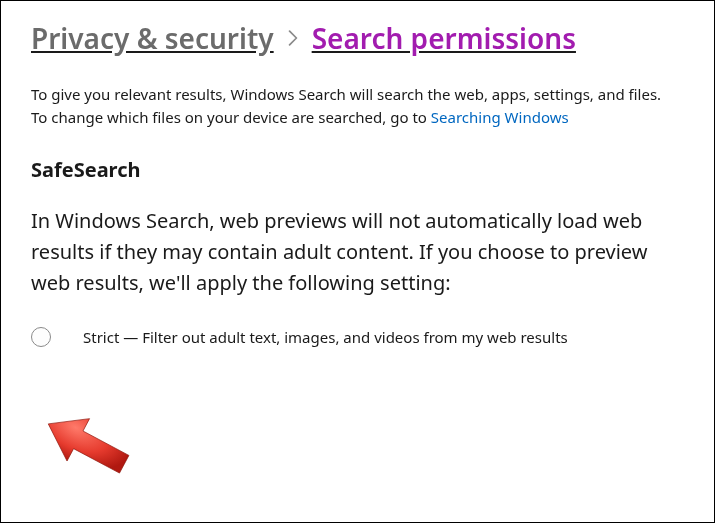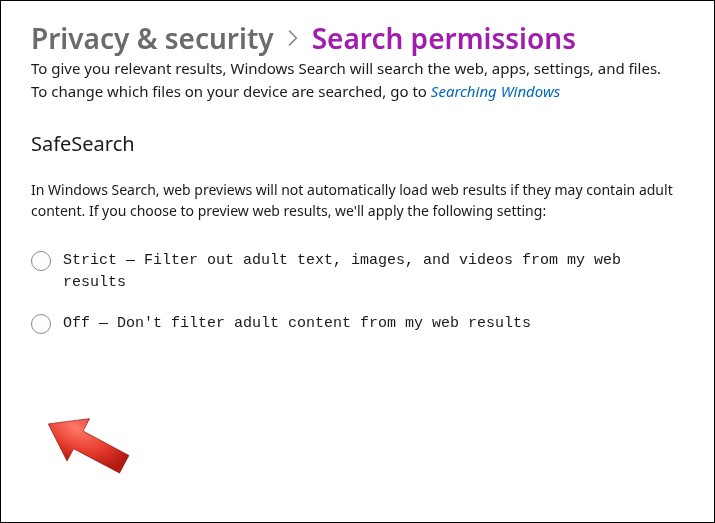--- a/index.html
+++ b/index.html
@@ -11,20 +11,22 @@
       border: 1px solid #000;
       padding: 18px 30px;
       color: #1a1a1a;
       position: relative;
       overflow: hidden;
     }
     .breadcrumb {
       display: flex;
       align-items: center;
       gap: 14px;
+      margin-bottom: 26px;
+      text-decoration: underline;
     }
     .breadcrumb-prev {
       font-size: 28px;
       font-weight: 600;
       color: #6b6b6b;
       cursor: pointer;
     }
     .breadcrumb-chev {
       color: #8a8a8a;
       display: flex;
@@ -39,41 +41,39 @@
     .description {
       font-size: 15px;
       line-height: 1.55;
       color: #1a1a1a;
       max-width: 640px;
       margin-bottom: 26px;
     }
     .link {
       color: #0067c0;
       cursor: pointer;
-      font-style: italic;
     }
     .section-heading {
       font-size: 20px;
-      font-weight: 400;
+      font-weight: 700;
       margin-bottom: 22px;
     }
     .section-text {
-      font-size: 14px;
+      font-size: 20px;
       line-height: 1.55;
       max-width: 650px;
       margin-bottom: 28px;
     }
     .radio-group { display: flex; flex-direction: column; gap: 18px; }
     .radio-item {
       display: flex;
-      align-items: flex-start;
-      gap: 12px;
+      align-items: center;
+      gap: 32px;
       cursor: pointer;
       max-width: 640px;
-      font-family: Liberation Mono, monospace;
     }
     .radio-circle {
       flex: 0 0 auto;
       width: 20px;
       height: 20px;
       border-radius: 50%;
       border: 1px solid #8a8a8a;
       background: #fdfdfd;
       margin-top: 1px;
       position: relative;
@@ -113,24 +113,20 @@
 
 <h2 class="section-heading">SafeSearch</h2>
 
 <p class="section-text">In Windows Search, web previews will not automatically load web results if they may contain adult content. If you choose to preview web results, we'll apply the following setting:</p>
 
 <div class="radio-group">
   <div class="radio-item">
     <span class="radio-circle"></span>
     <span class="radio-label">Strict — Filter out adult text, images, and videos from my web results</span>
   </div>
-  <div class="radio-item">
-    <span class="radio-circle"></span>
-    <span class="radio-label">Off — Don't filter adult content from my web results</span>
-  </div>
 </div>
 
 <div class="arrow-annotation">
   <svg width="100" height="80" viewBox="0 0 100 80">
     <defs>
       <radialGradient id="ag" cx="30%" cy="30%" r="70%">
         <stop offset="0%" stop-color="#ff7a6a"></stop>
         <stop offset="60%" stop-color="#e63b2e"></stop>
         <stop offset="100%" stop-color="#b01810"></stop>
       </radialGradient>

